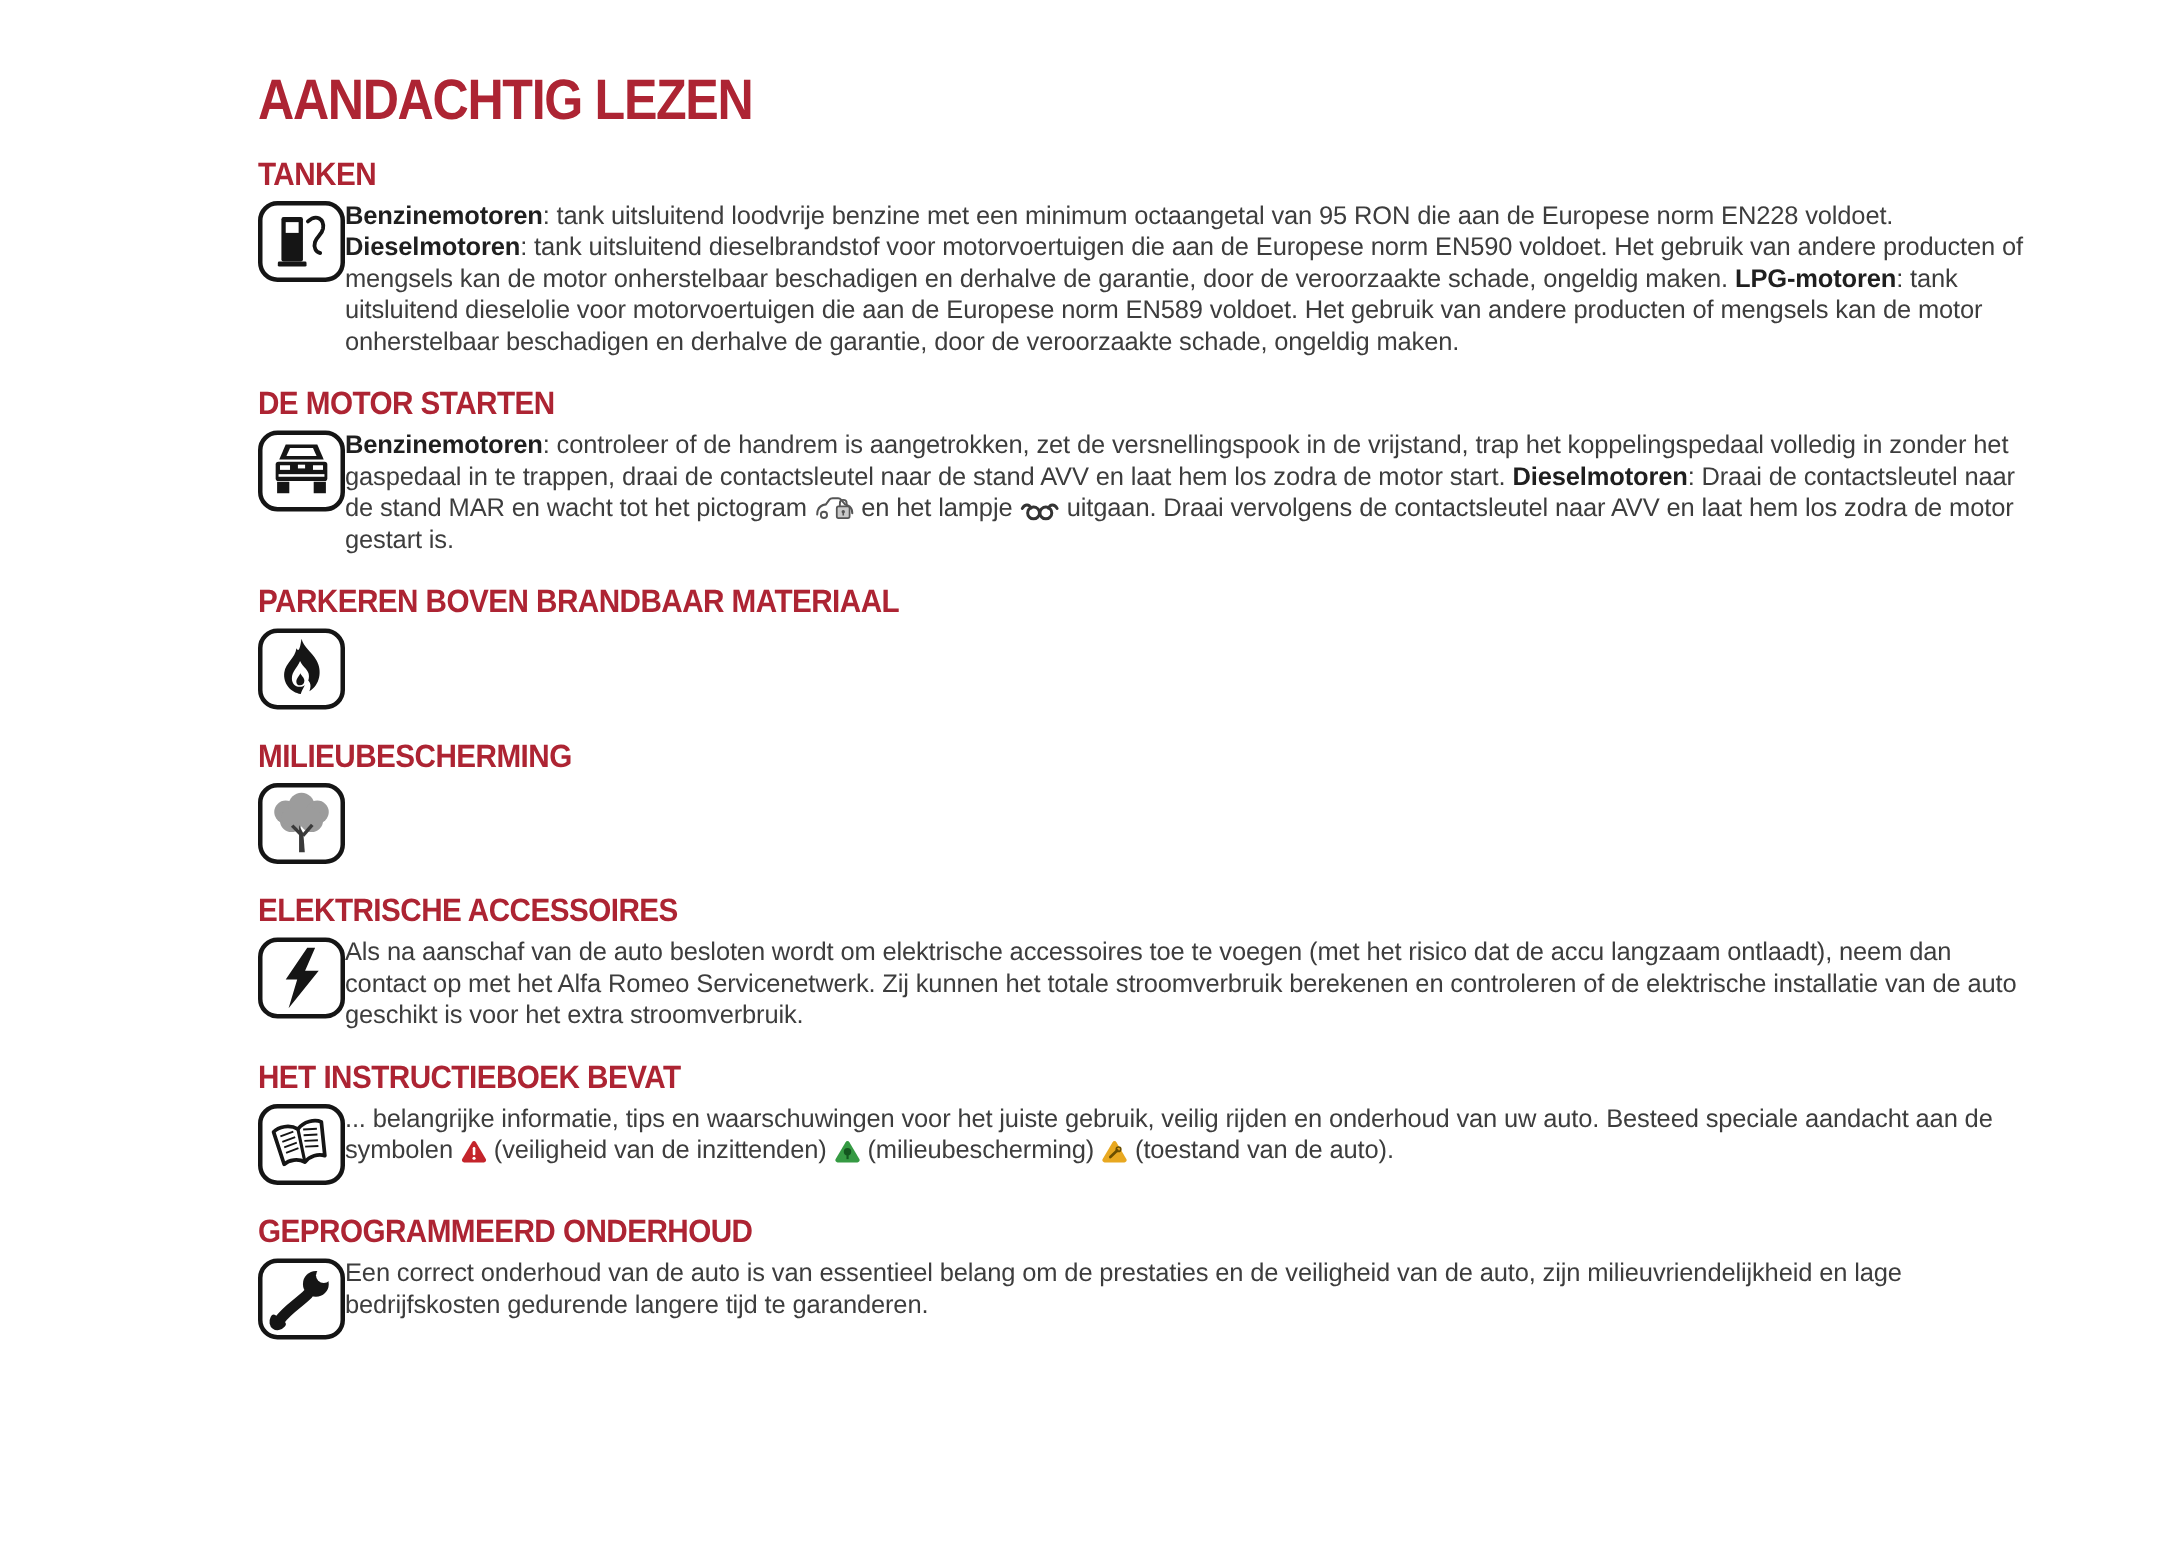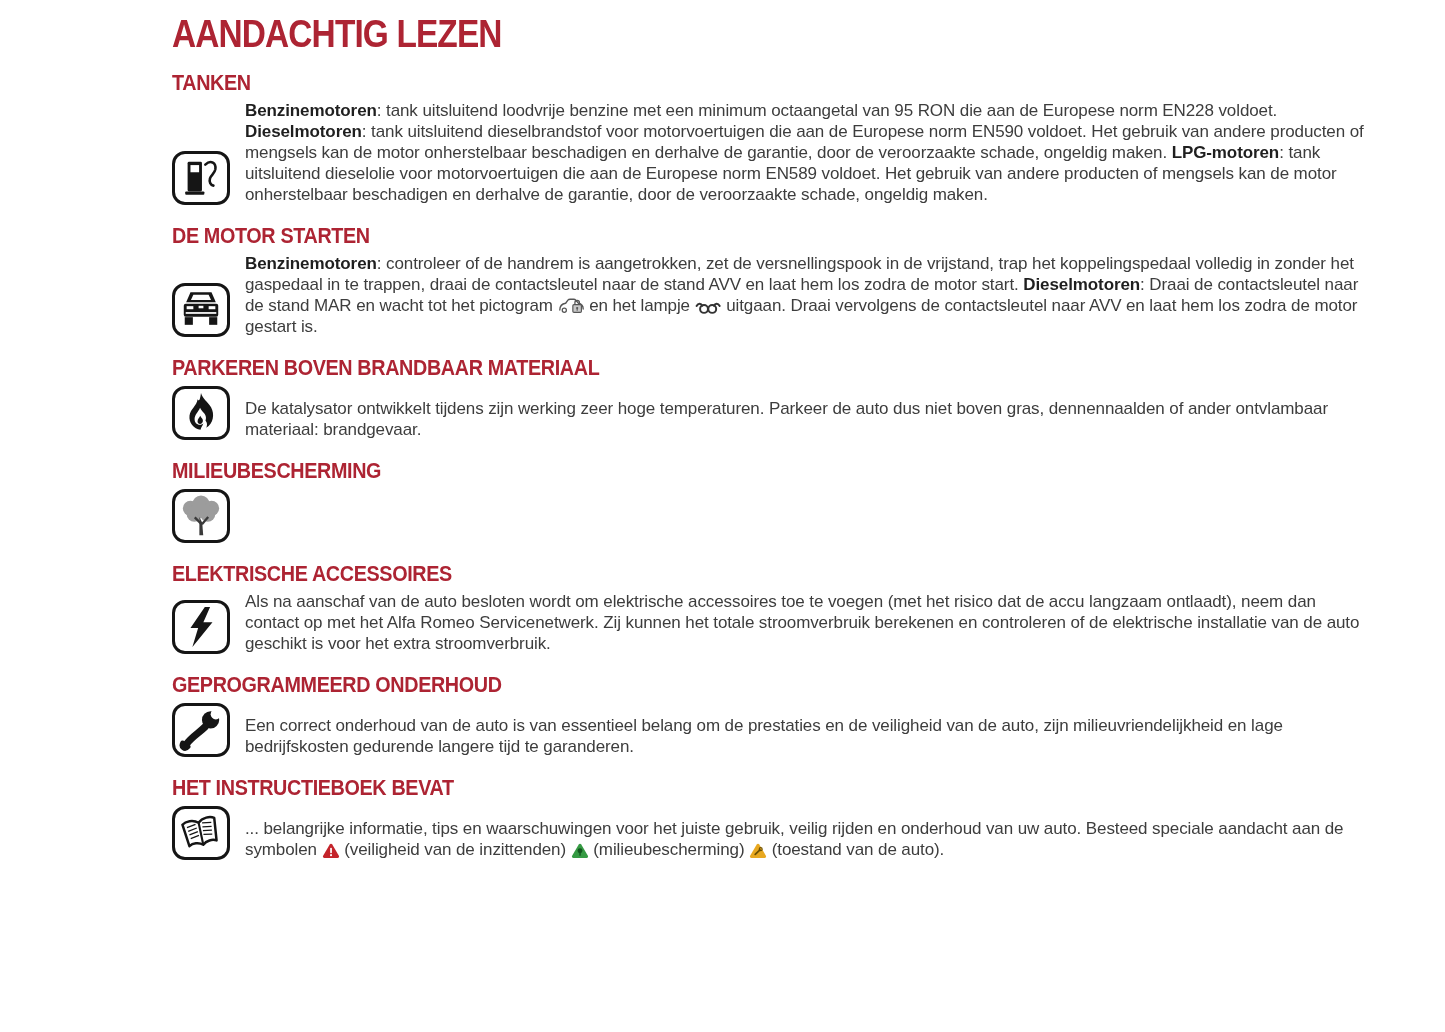--- a/index.html
+++ b/index.html
@@ -3,35 +3,35 @@
 <meta charset="utf-8">
 <style>
   :root { --red:#AD2433; --ink:#3D3D3D; }
   * { box-sizing:border-box; }
   html,body { margin:0; padding:0; }
   body {
     width:1445px; height:1032px; background:#ffffff;
     font-family:"Liberation Sans", sans-serif; color:var(--ink);
     overflow:hidden;
   }
-  .page { padding:14px 80px 0 172px; }
+  .page { padding:47px 80px 0 172px; }
 
   h1.title {
     color:var(--red); font-size:38px; line-height:40px; font-weight:bold;
     margin:0; letter-spacing:-1px; display:inline-block;
     transform:scaleX(.88); transform-origin:left center; white-space:nowrap;
   }
   .sec { margin-bottom:15px;margin-top:20px; }
   .sec h2 {
     color:var(--red); font-size:21.5px; line-height:23px; font-weight:bold;
     margin:0 0 4px 0; letter-spacing:-0.4px; display:inline-block;
     transform:scaleX(.92); transform-origin:left center; white-space:nowrap;
   }
   .sec.first h2 { margin-top:-2px; }
-  .row { display:flex; align-items:flex-end; gap:15px; }
+  .row { display:flex; align-items:flex-start; }
   .icon-box {
     flex:0 0 58px; width:58px; height:54px; margin-top:2px;
     border:3px solid #151515; border-radius:13px; background:#fff;
     display:flex; align-items:center; justify-content:center;
   }
   .icon-box svg { width:50px; height:44px; display:block; }
   p.body {
     margin:1px 0 0 0; font-size:17px; line-height:21px;
     letter-spacing:-0.1px; max-width:1120px; color:var(--ink);
   }
@@ -103,21 +103,20 @@
   <section class="sec">
     <h2>PARKEREN BOVEN BRANDBAAR MATERIAAL</h2>
     <div class="row">
       <div class="icon-box">
         <svg viewBox="0 0 52 46">
           <path d="M26 2 C27.5 8 33 11 36.5 17 C40.5 24 39 34 31.5 38.5 C33.5 34 31.5 30.5 28 29.5 C30 34 26.5 36.5 25.5 40.5 C18.5 39.5 13 33 14 25.5 C15 18.5 21.5 15.5 22.5 8.5 C24 11.5 25 9 26 2 Z" fill="#151515"></path>
           <path d="M25 17.5 C27 22 31.2 23.5 31.2 28 C31.2 32.8 28 35.4 24.8 35.4 C21.4 35.4 19.3 32.8 19.3 29.6 C19.3 24.8 23 22.3 25 17.5 Z" fill="#fff"></path>
           <path d="M25.2 26 C26.2 28.3 28 29 28 31.2 C28 33.4 26.5 34.4 25 34.4 C23.4 34.4 22.4 33.3 22.4 31.8 C22.4 29.6 24.2 28.4 25.2 26 Z" fill="#151515"></path>
         </svg>
       </div>
-      <p class="body">De katalysator ontwikkelt tijdens zijn werking zeer hoge temperaturen. Parkeer de auto dus niet boven gras, dennennaalden of ander ontvlambaar materiaal: brandgevaar.</p>
     </div>
   </section>
 
   
   <section class="sec">
     <h2>MILIEUBESCHERMING</h2>
     <div class="row">
       <div class="icon-box">
         <svg viewBox="0 0 52 46">
           <g fill="#9C9C9C">
@@ -139,36 +138,20 @@
   
   <section class="sec">
     <h2>ELEKTRISCHE ACCESSOIRES</h2>
     <div class="row">
       <div class="icon-box">
         <svg viewBox="0 0 52 46">
           <polygon points="30,2 15,24 23,24 17,44 38,18 28.5,18 35.5,2" fill="#151515"></polygon>
         </svg>
       </div>
       <p class="body">Als na aanschaf van de auto besloten wordt om elektrische accessoires toe te voegen (met het risico dat de accu langzaam ontlaadt), neem dan contact op met het Alfa Romeo Servicenetwerk. Zij kunnen het totale stroomverbruik berekenen en controleren of de elektrische installatie van de auto geschikt is voor het extra stroomverbruik.</p>
-    </div>
-  </section>
-
-  
-  <section class="sec">
-    <h2>GEPROGRAMMEERD ONDERHOUD</h2>
-    <div class="row">
-      <div class="icon-box">
-        <svg viewBox="0 0 52 46">
-          <circle cx="36" cy="12.5" r="9" fill="#151515"></circle>
-          <circle cx="41.5" cy="6.5" r="5.4" fill="#fff"></circle>
-          <path d="M30.5 19.5 C24 26 16.5 30 11 37.5" stroke="#151515" stroke-width="7.5" stroke-linecap="round" fill="none"></path>
-          <path d="M12.5 40.5 C9 44.5 4.5 41 6.8 36.5" stroke="#151515" stroke-width="5" stroke-linecap="round" fill="none"></path>
-        </svg>
-      </div>
-      <p class="body">Een correct onderhoud van de auto is van essentieel belang om de prestaties en de veiligheid van de auto, zijn milieuvriendelijkheid en lage bedrijfskosten gedurende langere tijd te garanderen.</p>
     </div>
   </section>
 
   
   <section class="sec">
     <h2>HET INSTRUCTIEBOEK BEVAT</h2>
     <div class="row">
       <div class="icon-box">
         <svg viewBox="0 0 52 46">
           <g transform="rotate(-12 26 24)">
@@ -202,13 +185,29 @@
   </span> (milieubescherming) <span class="inline-icon">
     <svg width="18" height="17" viewBox="0 0 24 22">
       <path d="M13.7 2.9 a2 2 0 0 0 -3.4 0 L1.5 17.9 a2 2 0 0 0 1.7 3 h17.6 a2 2 0 0 0 1.7 -3 Z" fill="#E8A820"></path>
       <path d="M8.3 16.2 L14.6 10.2" stroke="#6b4f00" stroke-width="2.4" stroke-linecap="round"></path>
       <circle cx="15.6" cy="9.2" r="2" fill="none" stroke="#6b4f00" stroke-width="1.5"></circle>
     </svg>
   </span> (toestand van de auto).</p>
     </div>
   </section>
 
+  
+  <section class="sec">
+    <h2>GEPROGRAMMEERD ONDERHOUD</h2>
+    <div class="row">
+      <div class="icon-box">
+        <svg viewBox="0 0 52 46">
+          <circle cx="36" cy="12.5" r="9" fill="#151515"></circle>
+          <circle cx="41.5" cy="6.5" r="5.4" fill="#fff"></circle>
+          <path d="M30.5 19.5 C24 26 16.5 30 11 37.5" stroke="#151515" stroke-width="7.5" stroke-linecap="round" fill="none"></path>
+          <path d="M12.5 40.5 C9 44.5 4.5 41 6.8 36.5" stroke="#151515" stroke-width="5" stroke-linecap="round" fill="none"></path>
+        </svg>
+      </div>
+      <p class="body">Een correct onderhoud van de auto is van essentieel belang om de prestaties en de veiligheid van de auto, zijn milieuvriendelijkheid en lage bedrijfskosten gedurende langere tijd te garanderen.</p>
+    </div>
+  </section>
+
 </div>
 
 </body></html>

